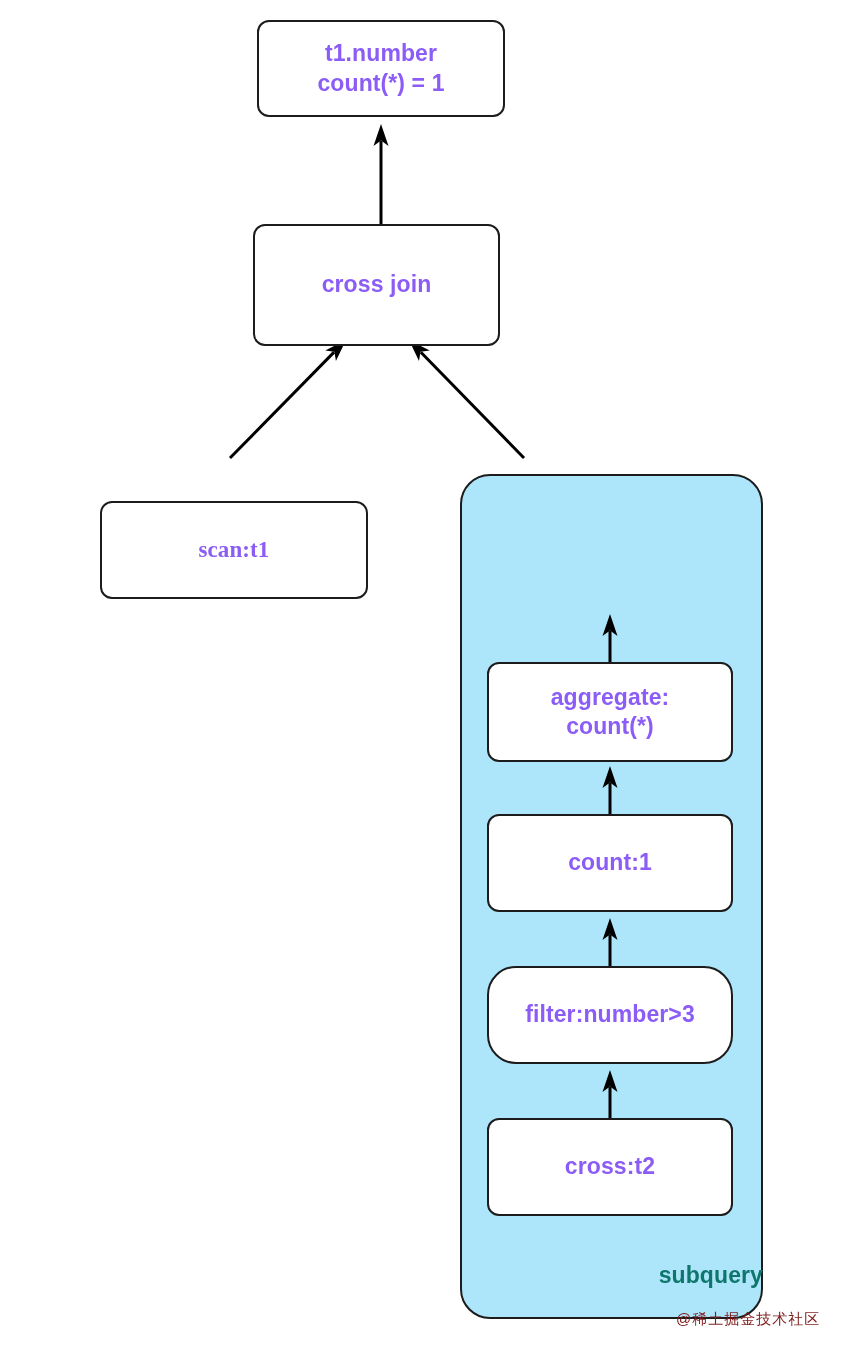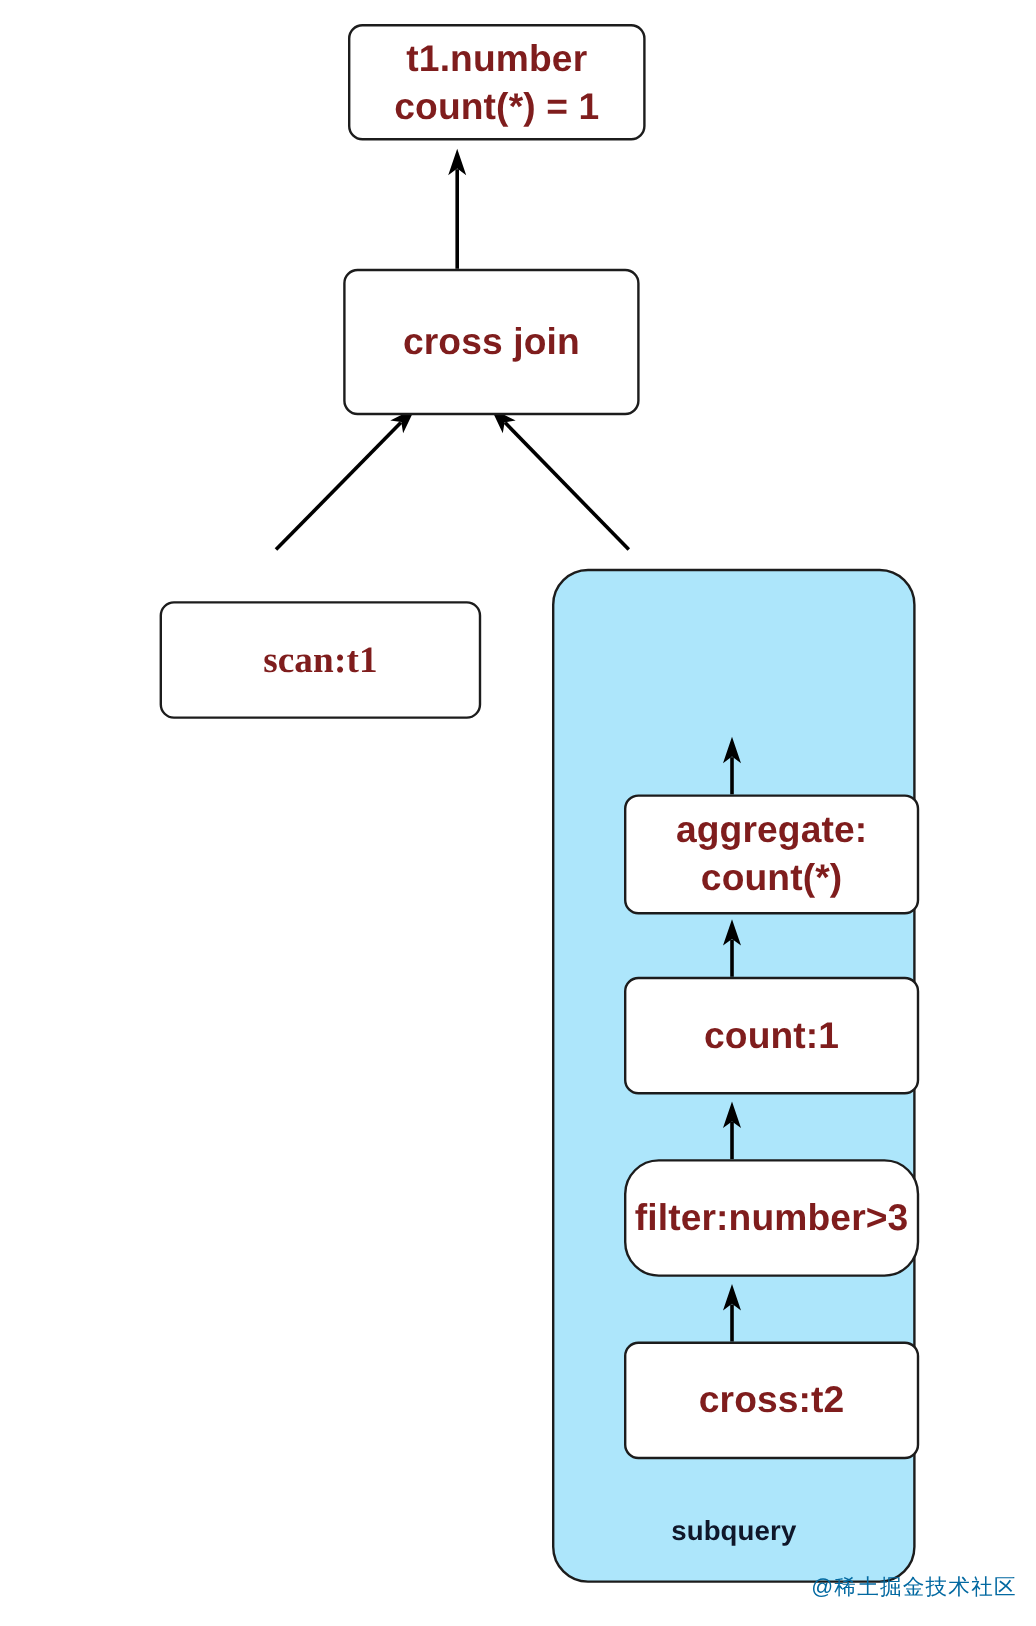--- a/index.html
+++ b/index.html
@@ -20,56 +20,55 @@
   .node {
     position: absolute;
     box-sizing: border-box;
     background: #ffffff;
     border: 2.5px solid #1c1c1c;
     border-radius: 12px;
     display: flex;
     align-items: center;
     justify-content: center;
     text-align: center;
-    color: #7f1d1d;
-    font-size: 31px;
+    color: #8b5cf6;
+    font-size: 23px;
     font-weight: 600;
     line-height: 1.28;
     letter-spacing: 0.1px;
     white-space: pre-line;
     font-family: "Liberation Sans", "DejaVu Sans", sans-serif;
-    margin-left: 33px;
   }
   .panel {
     position: absolute;
     box-sizing: border-box;
     background: #ade6fb;
     border: 2.5px solid #1c1c1c;
     border-radius: 30px;
   }
   .panel-label {
     position: absolute;
-    text-align: center;
-    color: #0f172a;
+    text-align: right;
+    color: #0f766e;
     font-size: 23px;
     font-weight: 600;
     letter-spacing: 0.1px;
   }
   svg.edges {
     position: absolute;
     left: 0;
     top: 0;
     width: 863px;
     height: 1355px;
     pointer-events: none;
   }
   .watermark {
     position: absolute;
-    color: #0369a1;
-    font-size: 18px;
+    color: #7f1d1d;
+    font-size: 15px;
     letter-spacing: 1px;
     white-space: nowrap;
     font-family: "Liberation Sans", "DejaVu Sans", sans-serif;
   }
 </style>
 </head>
 <body>
 
 <div id="canvas">
 

